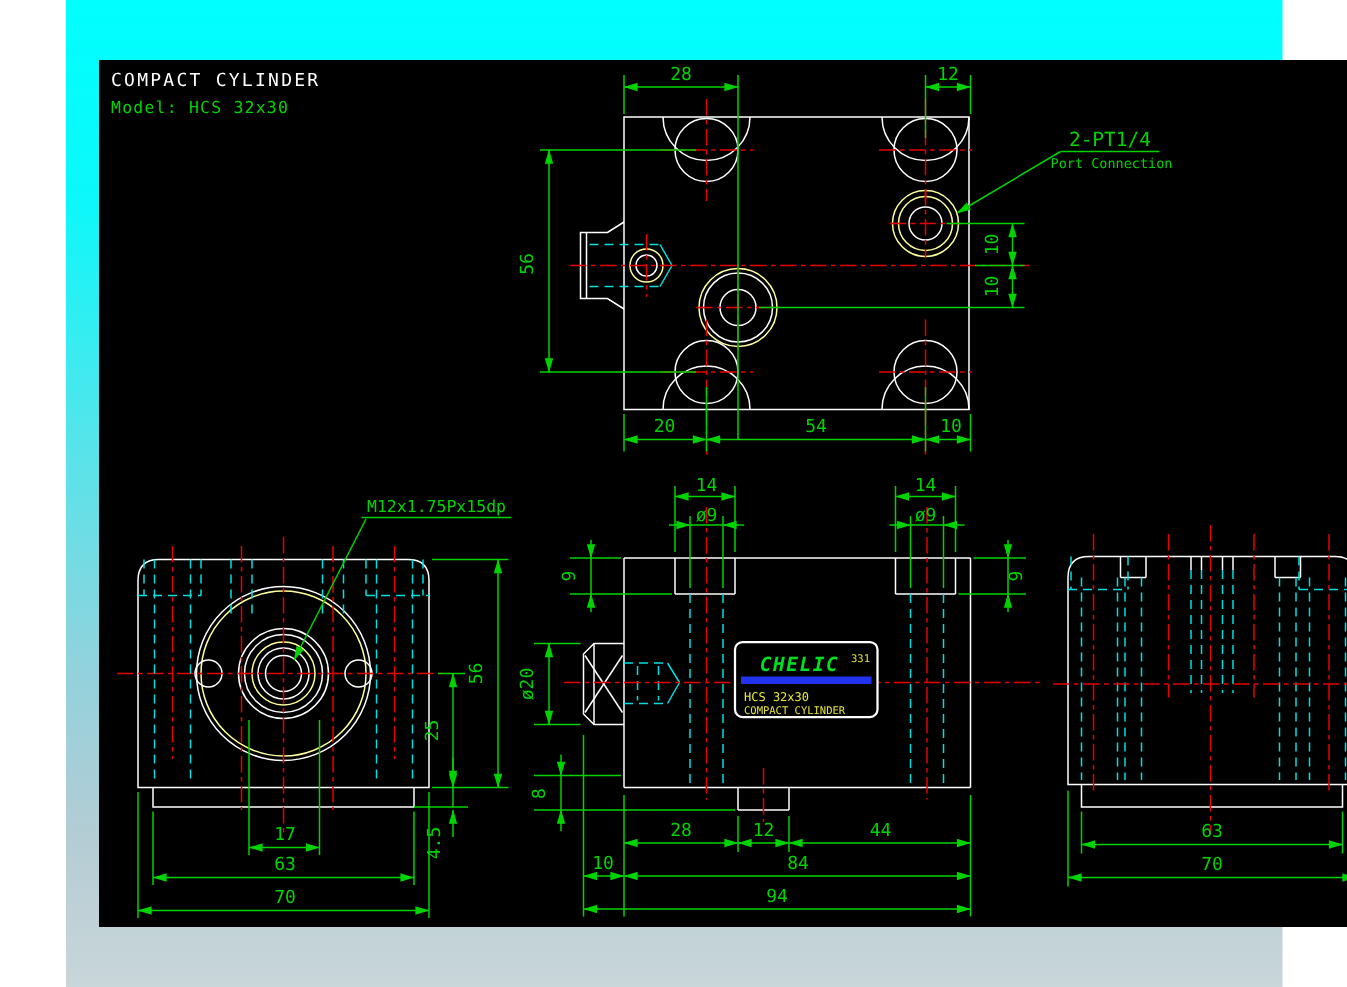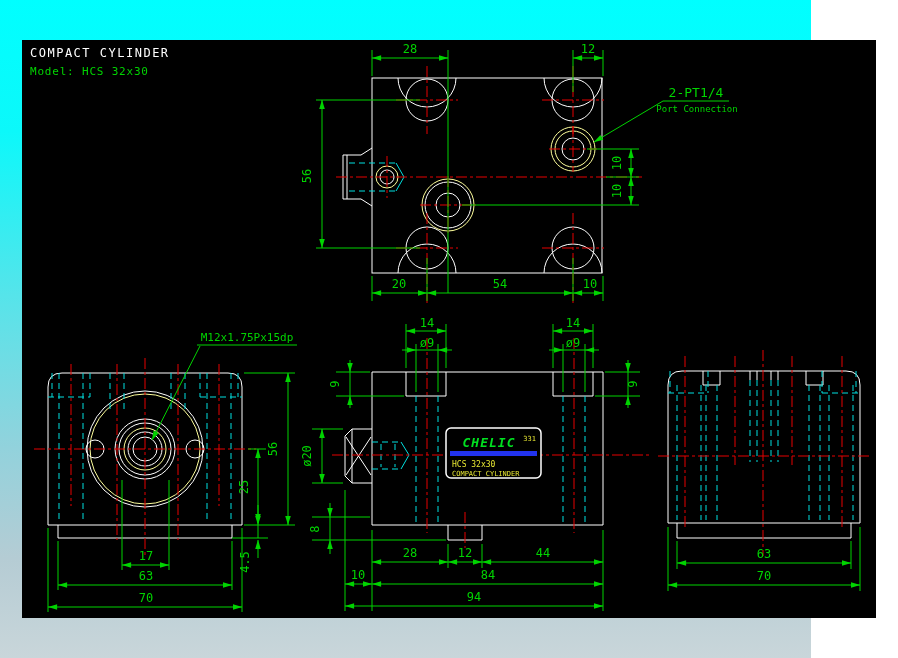--- a/index.html
+++ b/index.html
@@ -1,18 +1,18 @@
 <!DOCTYPE html>
 <html><head>
 <meta charset="utf-8">
 <style>
   html,body{margin:0;padding:0;}
   body{width:898px;height:658px;overflow:hidden;font-family:"DejaVu Sans Mono",monospace;}
   #viewer{position:relative;width:811px;height:658px;
-    background:linear-gradient(180deg,#00ffff 0%,#0cf8fa 20%,#56e4ea 45%,#92d2dc 68%,#b5ccd4 85%,#c9d6da 100%);}
+    background:linear-gradient(180deg,#00ffff 0%,#0cf8fa 20%,#56e4ea 45%,#92d2dc 68%,#b5ccd4 85%,#c9d6da 100%);margin-left:44px;}
   svg{position:absolute;left:0;top:0;}
   
   .w{stroke:#ffffff;fill:none;stroke-width:1;}
   .y{stroke:#ffff9c;fill:none;stroke-width:1;}
   .r{stroke:#e60000;fill:none;stroke-width:1;stroke-dasharray:11 3 3 3;}
   .c{stroke:#00e0e0;fill:none;stroke-width:1;stroke-dasharray:6 4;}
   .cs{stroke:#00e0e0;fill:none;stroke-width:1;}
   .g{stroke:#00d400;fill:none;stroke-width:1;}
   text{fill:#00d400;font-family:"DejaVu Sans Mono",monospace;}
   .dt{font-size:12px;text-anchor:middle;}

